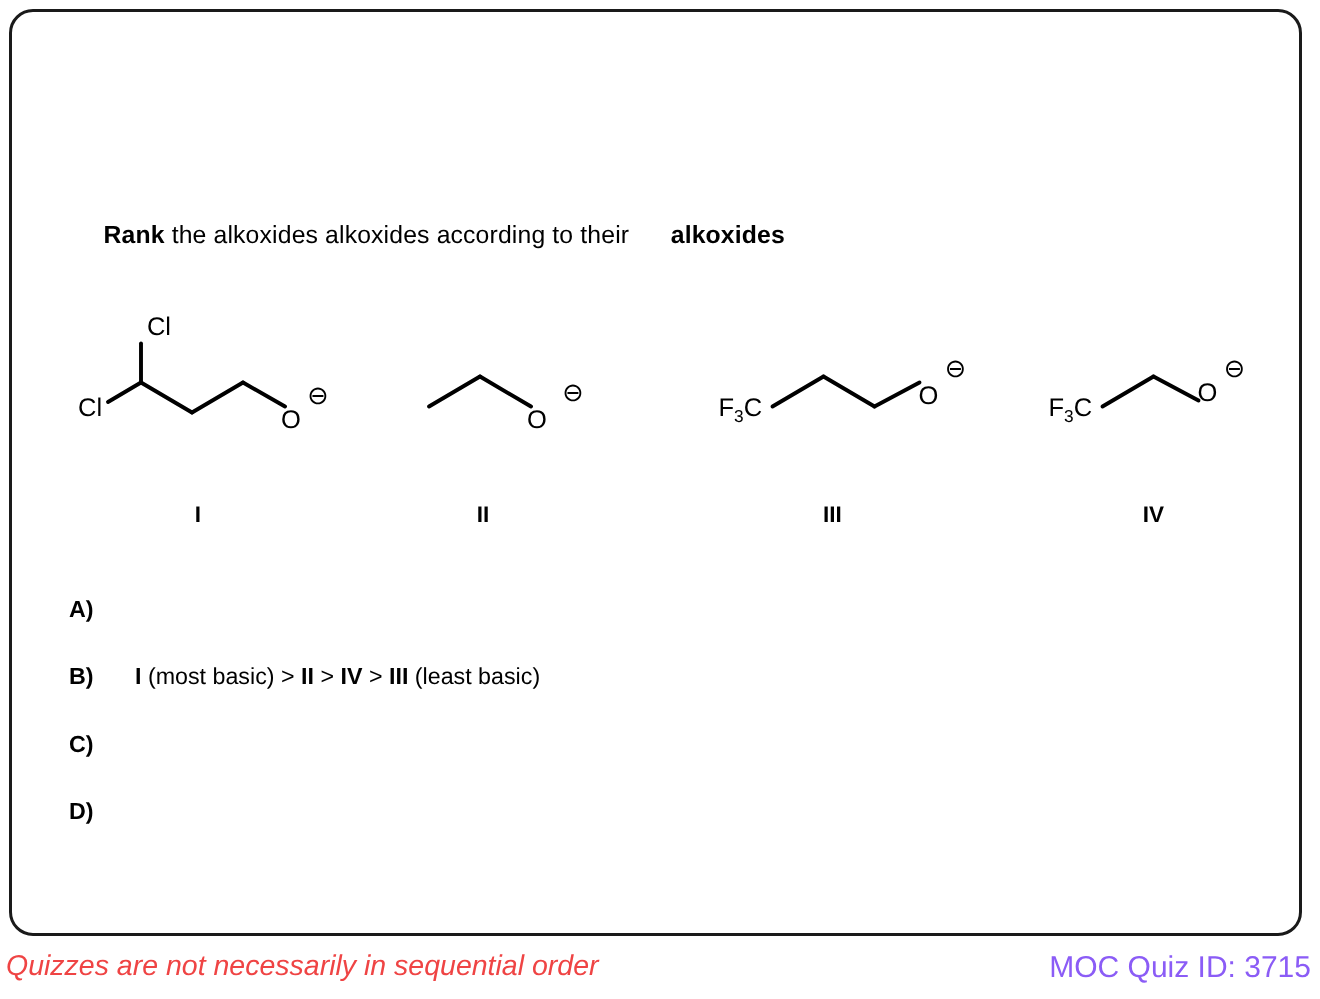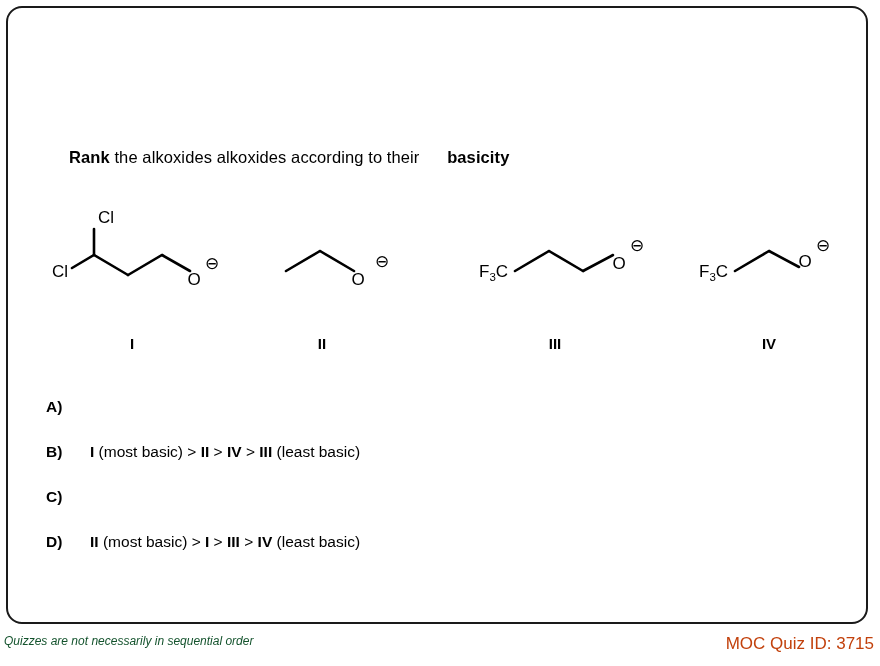--- a/index.html
+++ b/index.html
@@ -79,48 +79,48 @@
     font-size: 15.5px;
   }
   .answer-text { white-space: pre; }
   .answer-text b { font-weight: bold; }
 
   
   .footer-left {
     position: absolute;
     left: 4px;
     top: 634px;
-    font-size: 12px;
+    font-size: 19px;
     font-style: italic;
-    color: #14532d;
+    color: #ef4444;
     text-align: right;
   }
   .footer-right {
     position: absolute;
     right: 6px;
     top: 634px;
-    font-size: 17px;
-    color: #c2410c;
+    font-size: 20px;
+    color: #8b5cf6;
     text-align: right;
   }
   .atom-label {
     font-family: "Liberation Sans", sans-serif;
     font-size: 17px;
   }
   .sub {
     font-size: 11.5px;
   }
 </style>
 </head>
 <body>
 
 <div class="quiz-card">
 
   <div class="prompt">
-    <b>Rank</b><span> the alkoxides alkoxides according to their </span><b>basicity</b>
+    <b>Rank</b><span> the alkoxides alkoxides according to their </span><b>alkoxides</b>
   </div>
 
   <div class="structures">
 
     <div class="struct" style="left:30px; width:200px;">
       <svg width="200" height="135" viewBox="0 0 200 135">
         <g stroke="#000000" stroke-width="2.6" fill="none" stroke-linecap="round">
 
           <line x1="56" y1="62" x2="56" y2="36"></line>
 
@@ -185,20 +185,19 @@
     </div>
     <div class="answer-row">
       <span class="answer-letter">B)</span>
       <span class="answer-text"><b>I</b><span> (most basic) &gt; </span><b>II</b><span> &gt; </span><b>IV</b><span> &gt; </span><b>III</b><span> (least basic)</span></span>
     </div>
     <div class="answer-row">
       <span class="answer-letter">C)</span>
     </div>
     <div class="answer-row">
       <span class="answer-letter">D)</span>
-      <span class="answer-text"><b>II</b><span> (most basic) &gt; </span><b>I</b><span> &gt; </span><b>III</b><span> &gt; </span><b>IV</b><span> (least basic)</span></span>
     </div>
   </div>
 
 </div>
 
 <div class="footer-left">Quizzes are not necessarily in sequential order</div>
 <div class="footer-right">MOC Quiz ID: 3715</div>
 
 </body></html>

